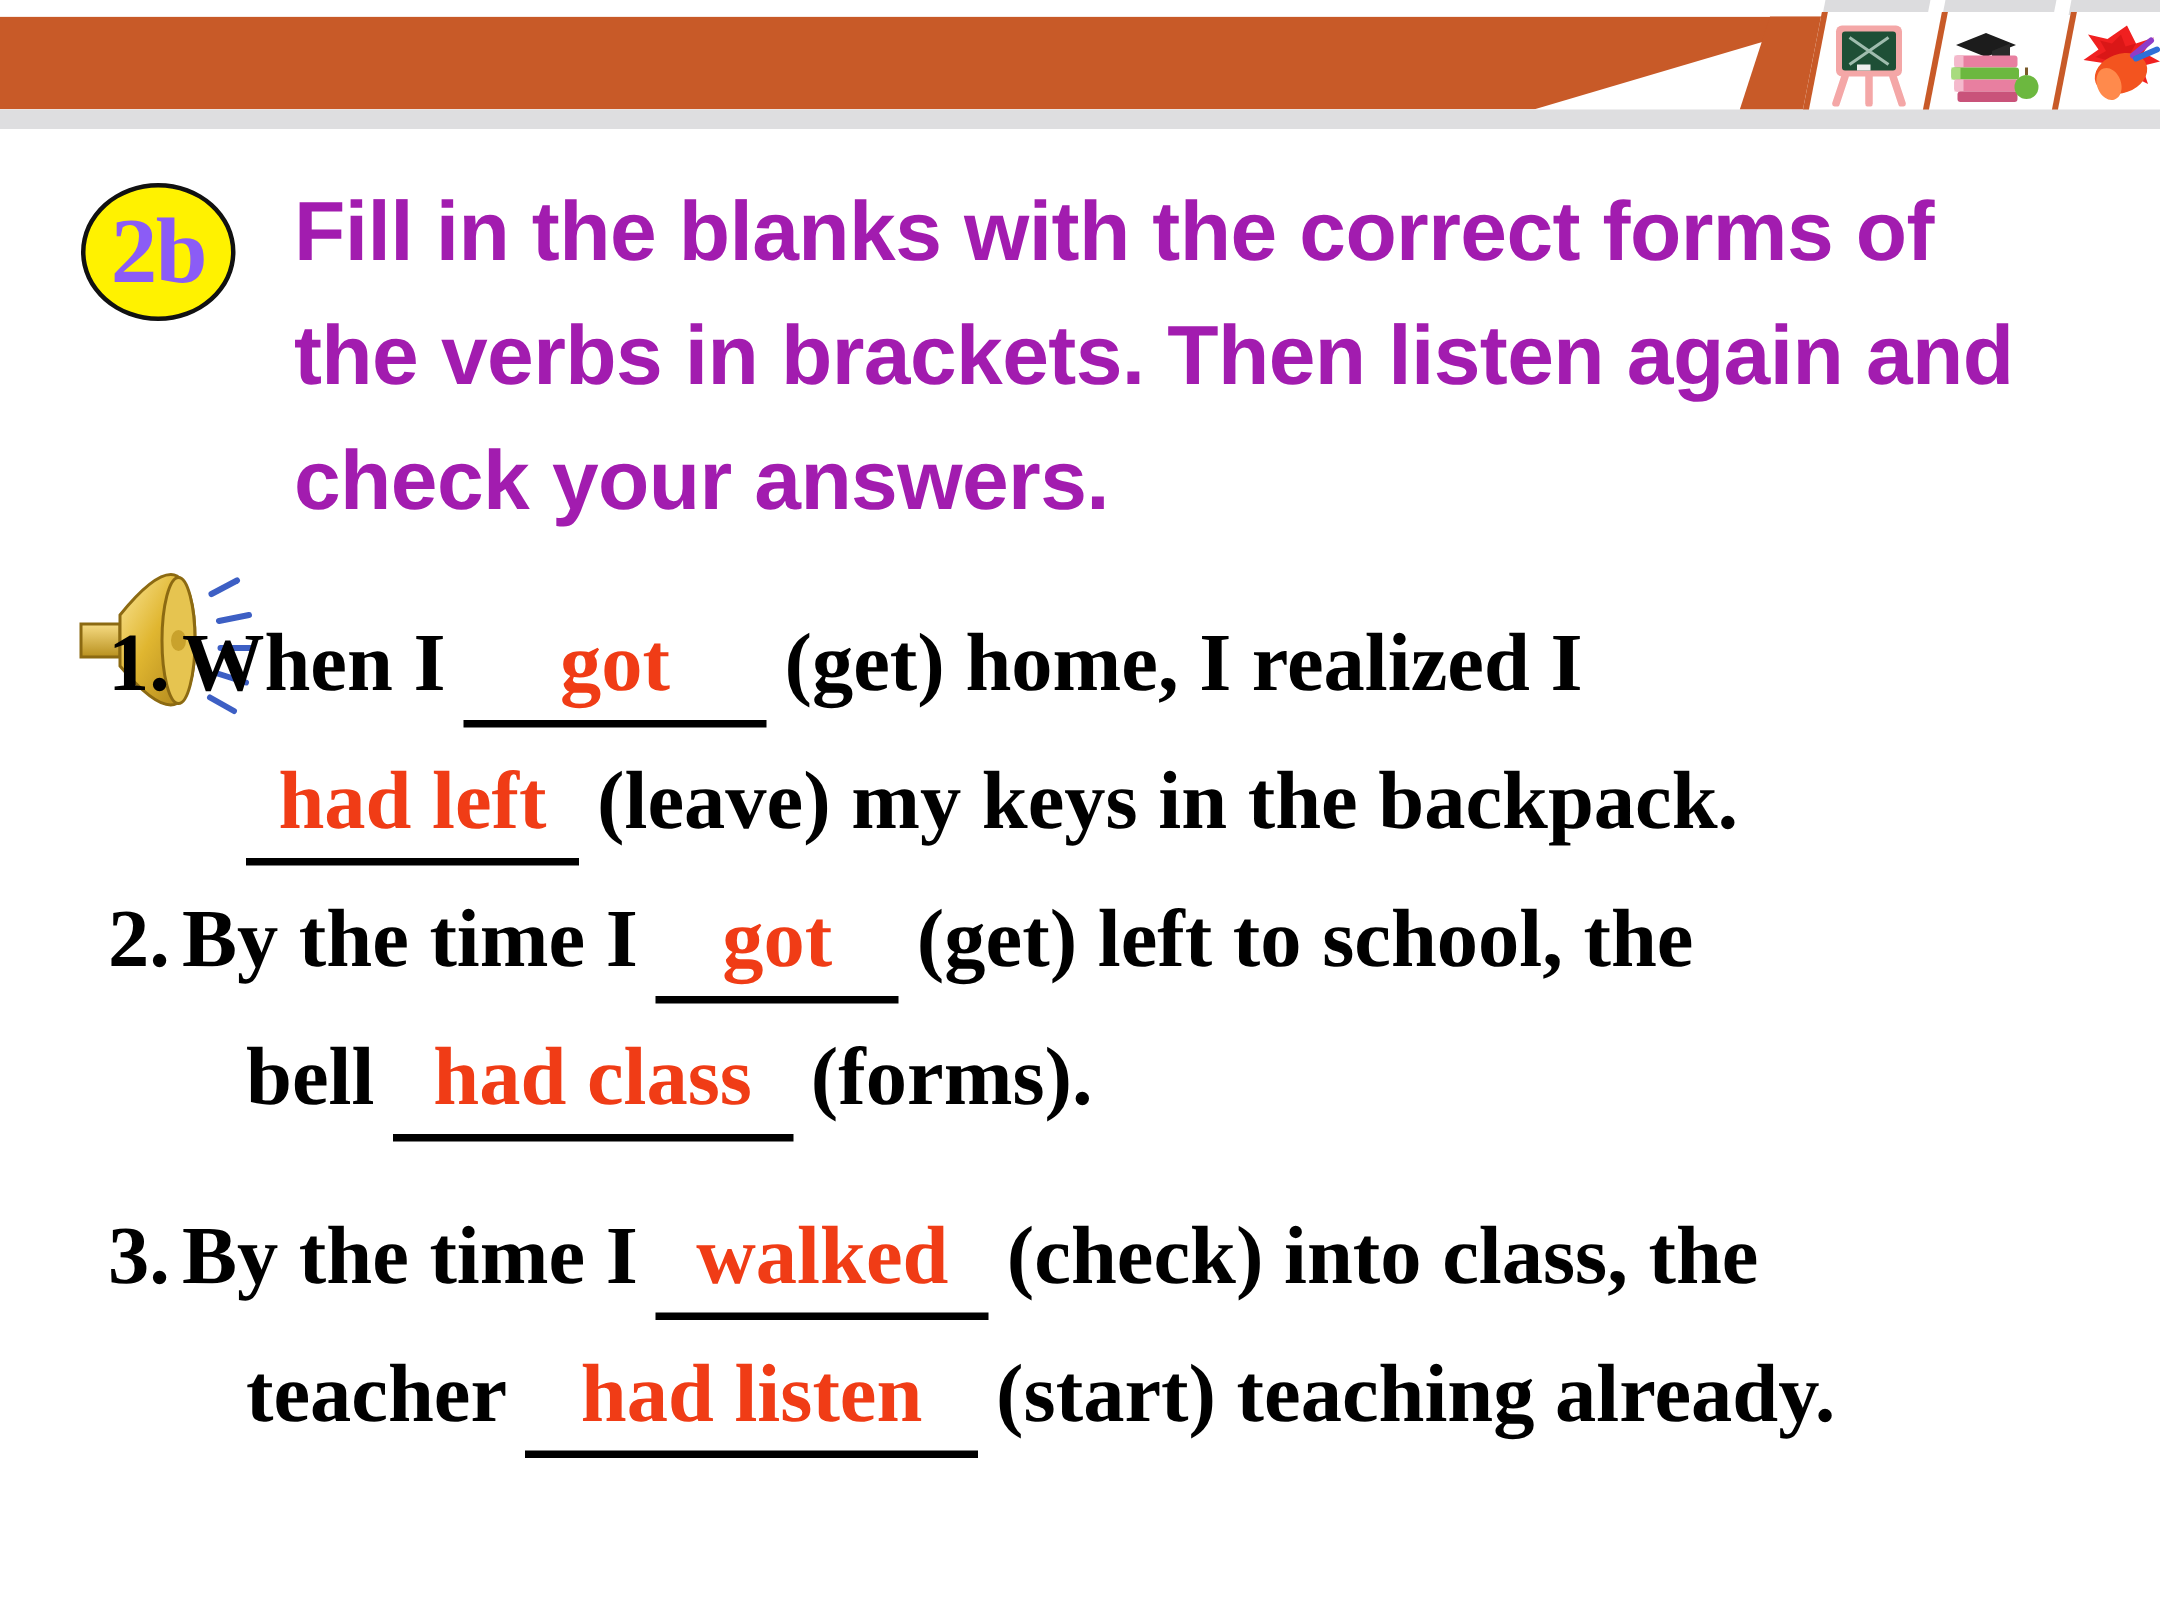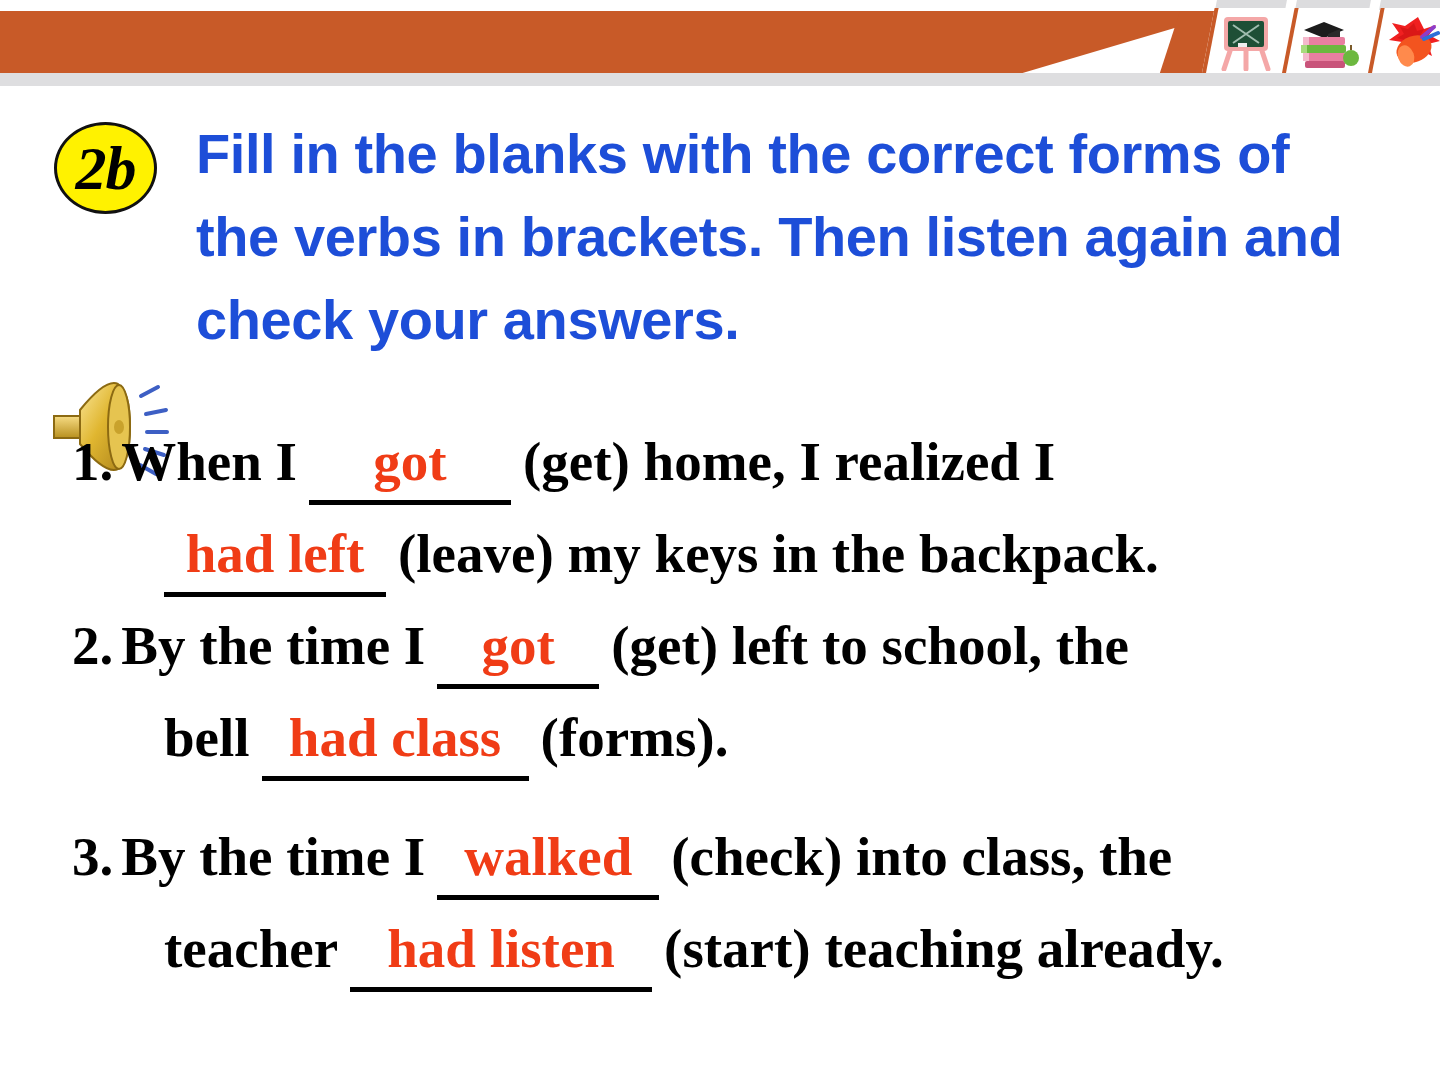--- a/index.html
+++ b/index.html
@@ -112,49 +112,48 @@
     background: #FFF200;
     border: 3px solid #111111;
     box-sizing: border-box;
     display: flex;
     align-items: center;
     justify-content: center;
     font-family: "Liberation Serif", serif;
     font-weight: bold;
     font-size: 62px;
     line-height: 1;
-    color: #000000;
+    color: #8b5cf6;
     letter-spacing: -1px;
-    font-style: italic;
   }
   .speaker-icon {
     position: absolute;
     left: 46px;
     top: 258px;
     width: 128px;
     height: 112px;
   }
   .title-text {
     position: absolute;
     left: 196px;
     top: 0px;
     width: 1180px;
-    color: #1d4ed8;
+    color: #a21caf;
     font-family: "Liberation Sans", sans-serif;
     font-weight: bold;
     font-size: 56px;
     line-height: 83px;
     letter-spacing: -0.4px;
   }
 
   
   .exercises {
     position: absolute;
     left: 0;
-    top: 416px;
+    top: 396px;
     width: 1440px;
     color: #000000;
     font-family: "Liberation Serif", serif;
     font-weight: bold;
     font-size: 55px;
     line-height: 92px;
   }
   .ex-item { position: relative; }
   .ex-line {
     white-space: nowrap;

